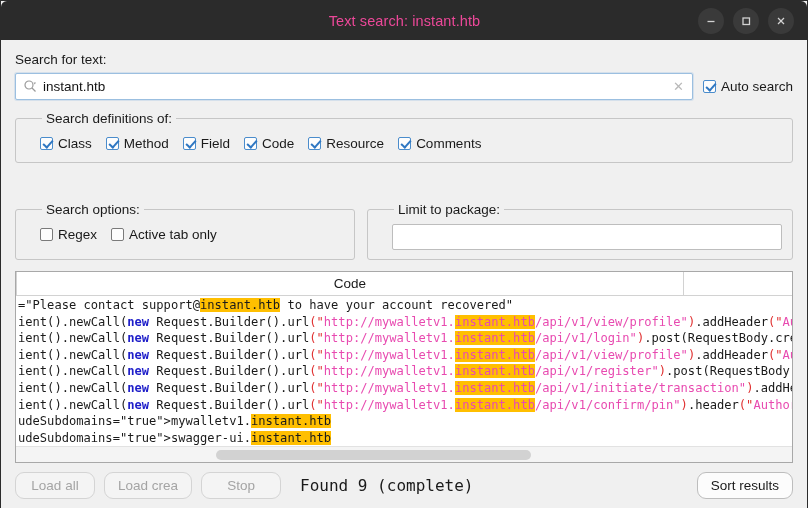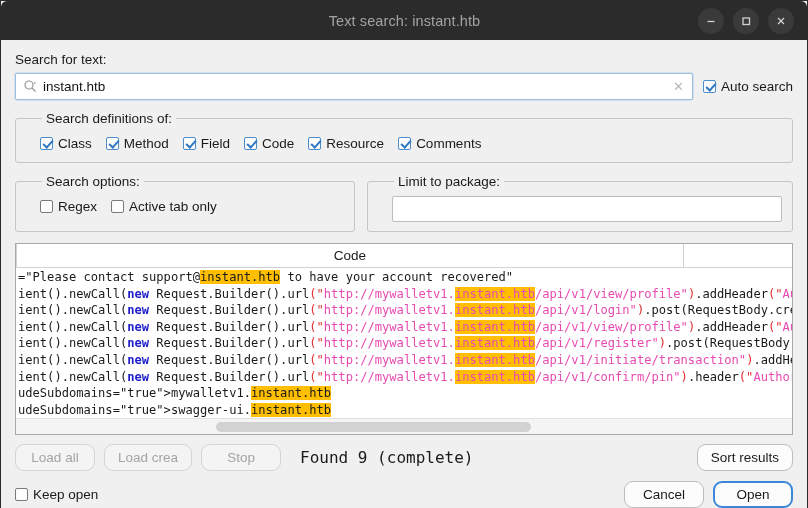--- a/index.html
+++ b/index.html
@@ -29,21 +29,21 @@
     display: flex;
     align-items: center;
     position: relative;
     border-top-left-radius: 6px;
     border-top-right-radius: 6px;
   }
   .titlebar-title {
     flex: 1;
     text-align: center;
     font-size: 14.5px;
-    color: #a3a3a3;
+    color: #ec4899;
     letter-spacing: .1px;
     padding-left: 110px;
     white-space: nowrap;
     overflow: hidden;
   }
   .win-buttons {
     display: flex;
     align-items: center;
     gap: 9px;
     padding-right: 13px;
@@ -164,21 +164,21 @@
     gap: 14px;
     height: 20px;
   }
 
   .options-wrap {
     display: flex;
     gap: 12px;
     align-items: stretch;
     margin-bottom: 11px;
   }
-  .options-wrap > fieldset.group { margin-bottom: 0; }
+  .options-wrap > fieldset.group { margin-bottom: 0; margin-top: 28px; }
   .grp-options { flex: 0 0 340px; }
   .grp-limit { flex: 1; }
   .pkg-input {
     width: 100%;
     height: 26px;
     background: #ffffff;
     border: 1px solid #bdbdbd;
     border-radius: 2px;
   }
 

